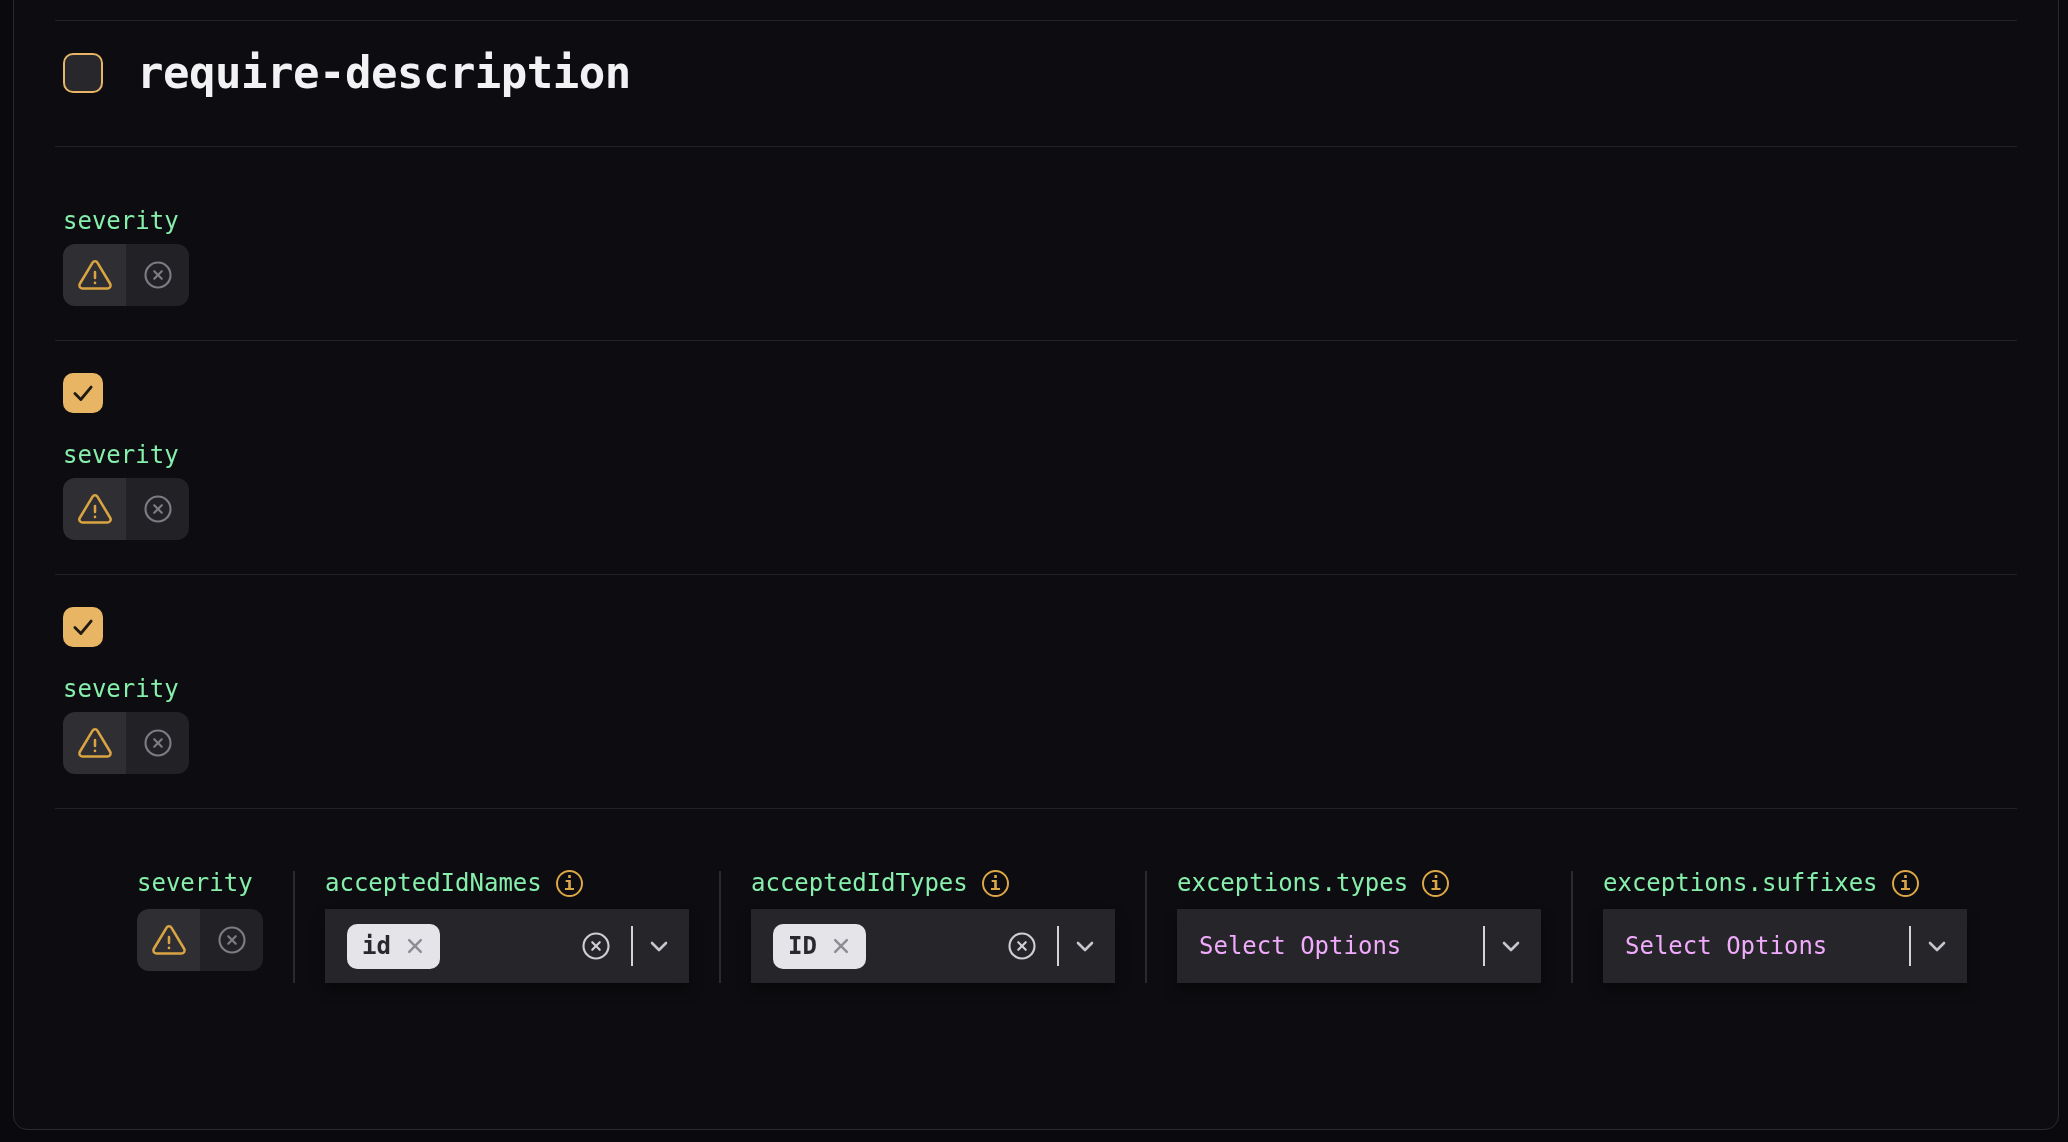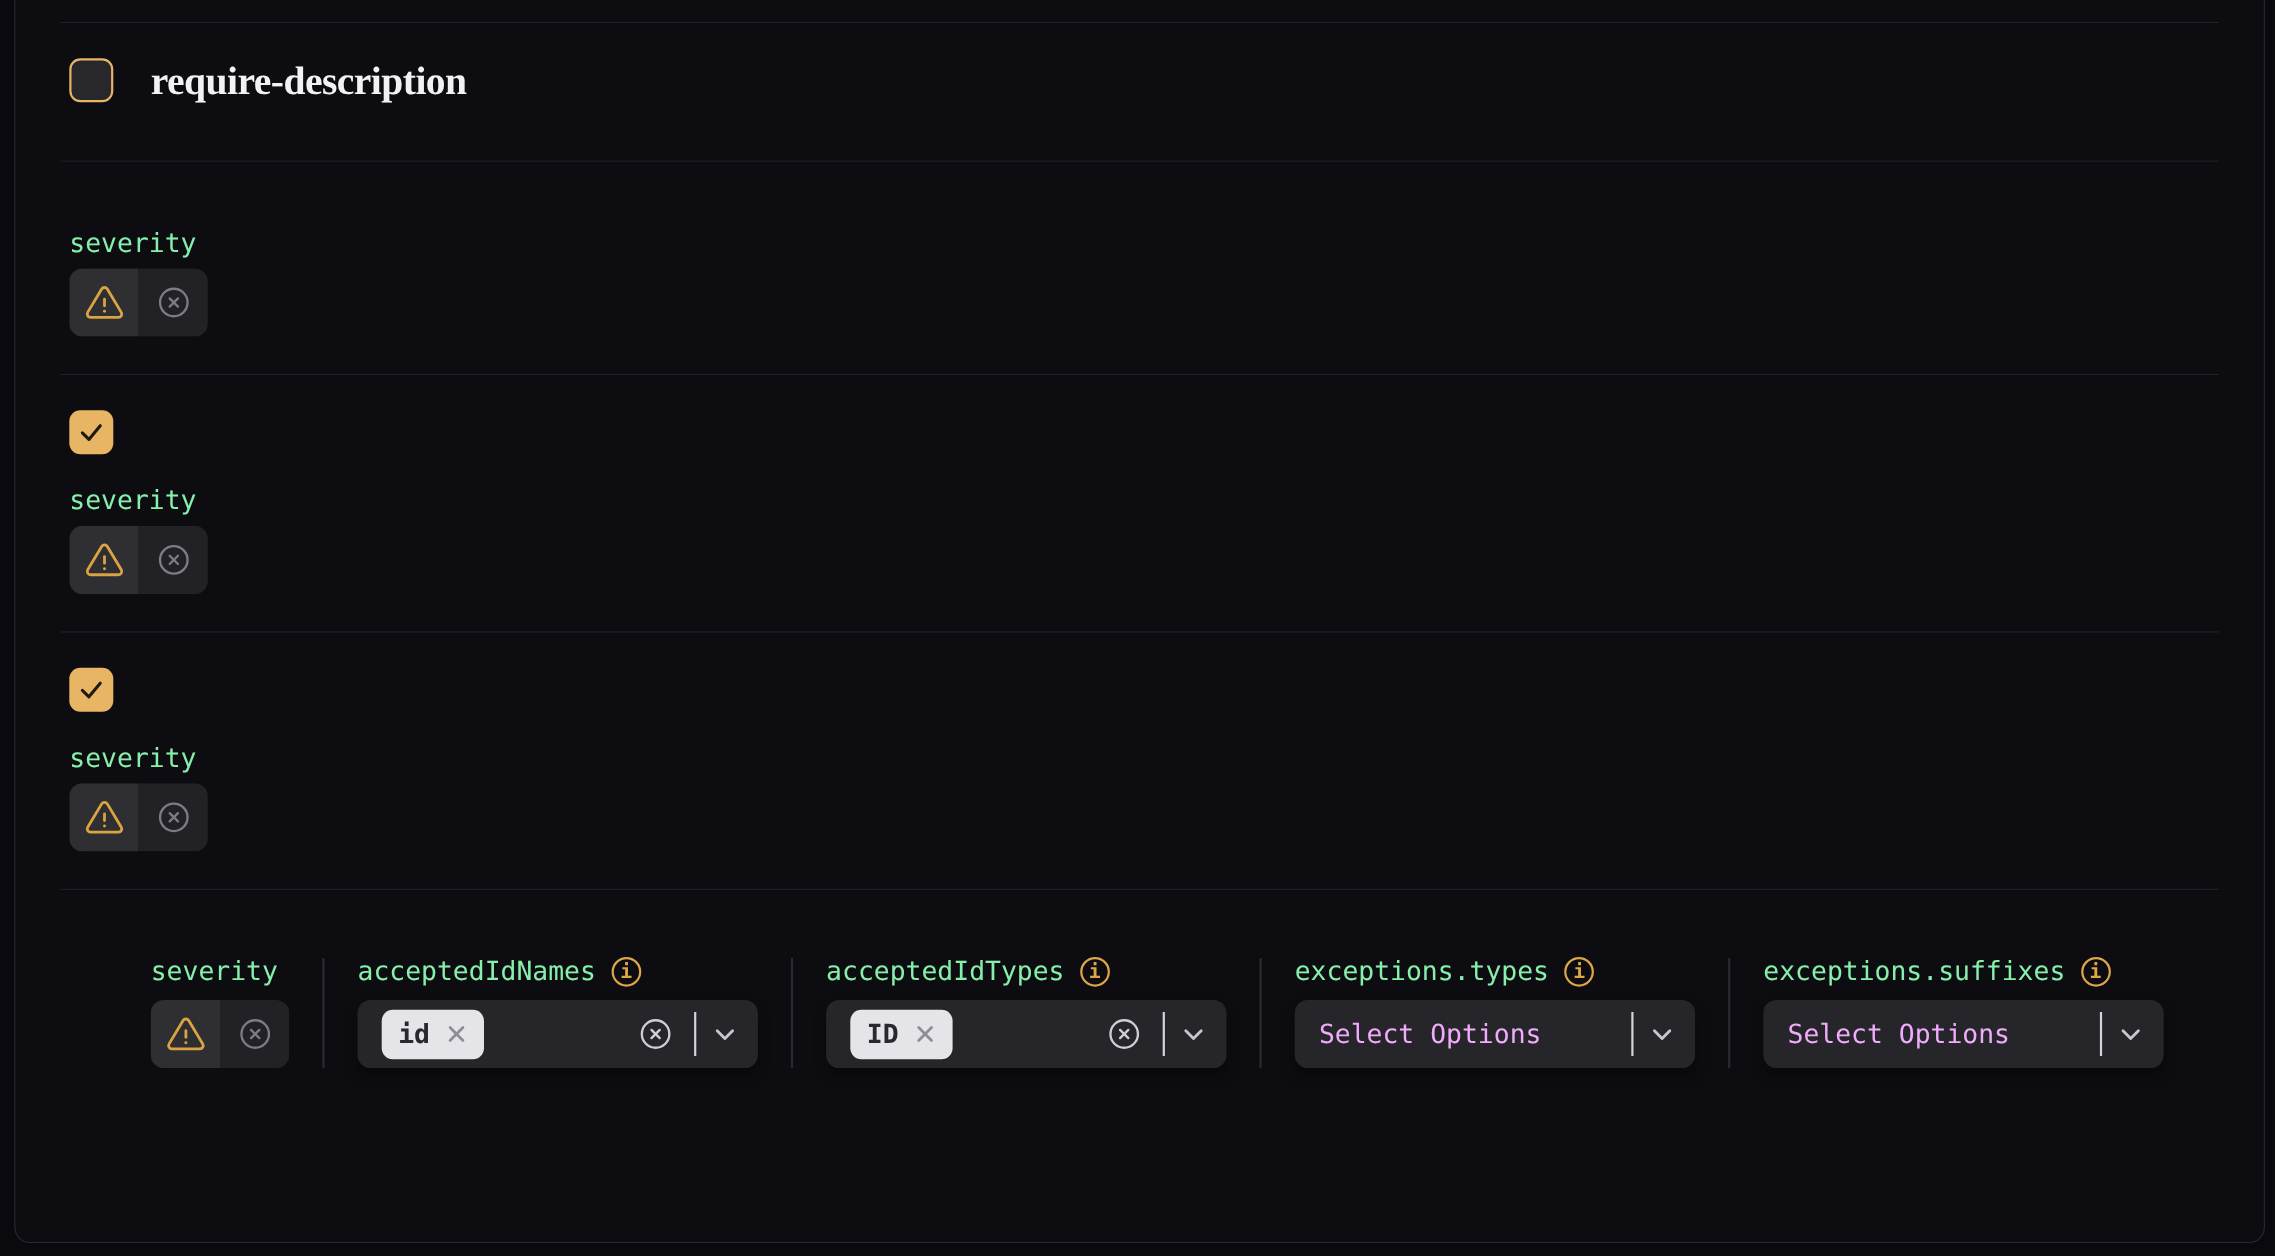--- a/index.html
+++ b/index.html
@@ -24,22 +24,22 @@
   .rule-row.last { padding-bottom:68px; }
   .rule-header { display:flex; align-items:center; gap:34px; }
   .checkbox {
     width:40px; height:40px; border-radius:10px; flex:0 0 40px;
     display:flex; align-items:center; justify-content:center; cursor:pointer;
   }
   .checkbox.checked { background:#e7b563; }
   .checkbox.unchecked { background:#28272c; border:2px solid #e7b563; }
   .checkbox svg { width:26px; height:26px; }
   .rule-name {
-    color:#f2f1f3; font-size:36px; font-weight:bold; letter-spacing:-0.5px;
-    line-height:40px; white-space:nowrap;font-family:Liberation Serif, serif;
+    color:#f2f1f3; font-size:44px; font-weight:bold; letter-spacing:-0.5px;
+    line-height:40px; white-space:nowrap;
   }
   .field-label-row { display:flex; align-items:center; gap:14px; height:24px; margin-bottom:14px; }
   .field-label { color:#86efac; font-size:24px; line-height:24px; white-space:nowrap; }
   .info-icon {
     width:27px; height:27px; border:2px solid #dba747; border-radius:50%;
     color:#dba747; font-size:18px; font-weight:bold; line-height:23px;
     text-align:center; flex:0 0 27px; cursor:pointer; font-style:normal;
   }
   .severity-block { margin-top:30px; }
   .segmented {
@@ -49,21 +49,21 @@
   .seg-btn { flex:1 1 50%; display:flex; align-items:center; justify-content:center; cursor:pointer; }
   .seg-btn.warn { background:#2f2e33; }
   .seg-btn.off  { background:#222126; }
   .warn svg { width:36px; height:36px; }
   .off  svg { width:30px; height:30px; color:#7d7c83; }
   .fields { display:flex; margin-left:74px; margin-top:30px; }
   .group-sep { width:2px; background:#2b2a30; margin:0 30px; align-self:stretch; }
   .field-group.severity-group { width:126px; flex:0 0 auto; }
   .field-group.wide { width:364px; flex:0 0 auto; }
   .select-box {
-    width:364px; height:62px; background:#262529; border-radius:12px;
+    width:364px; height:74px; background:#262529; border-radius:0;
     display:flex; align-items:center; padding:0 20px 0 22px; cursor:pointer;
     box-shadow:0 8px 12px rgba(0,0,0,0.35);
   }
   .chip {
     height:45px; background:#e5e4e8; border-radius:10px;
     display:flex; align-items:center; gap:14px; padding:0 15px;
   }
   .chip-label { color:#29282e; font-size:24px; font-weight:bold; }
   .chip .x-icon { width:20px; height:20px; color:#8e8d95; cursor:pointer; }
   .spacer { flex:1 1 auto; }

